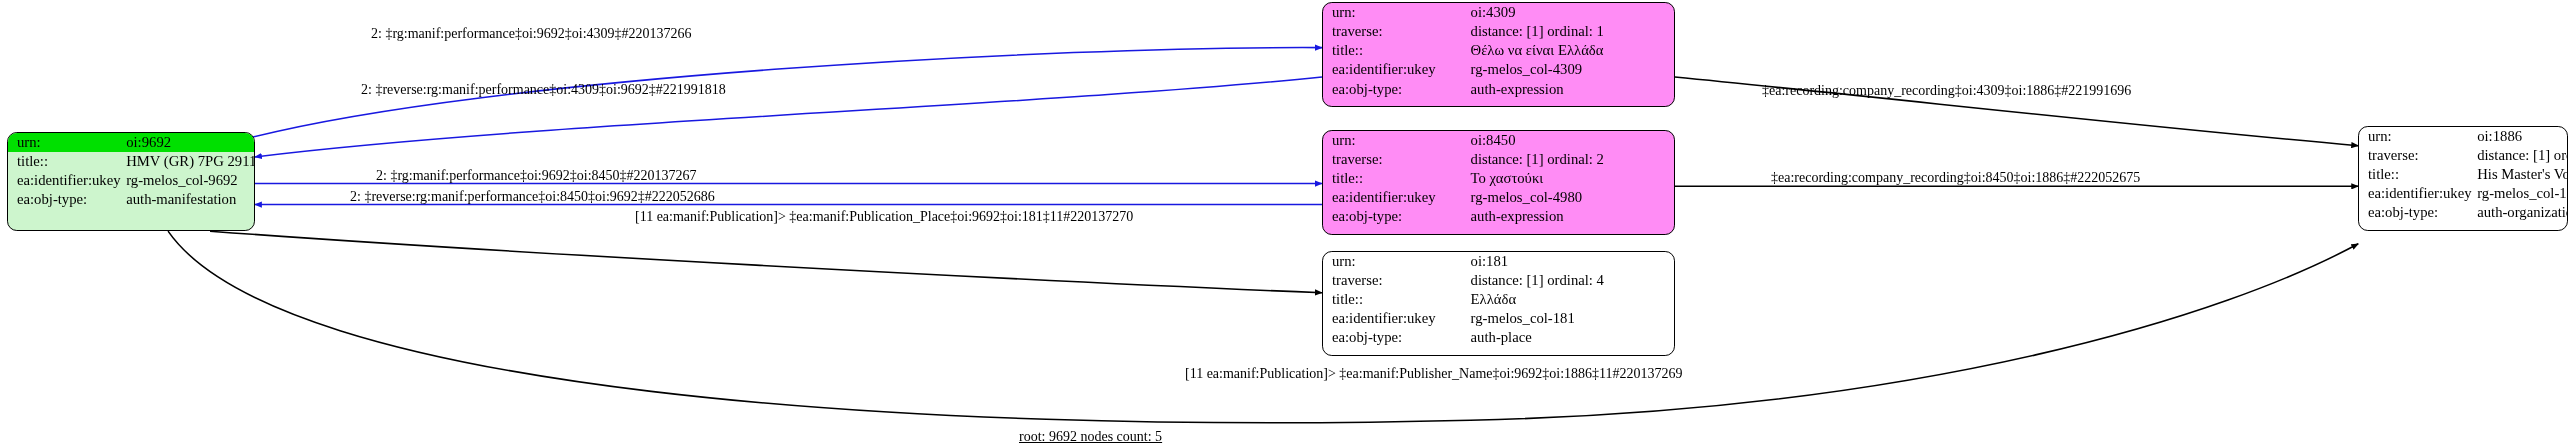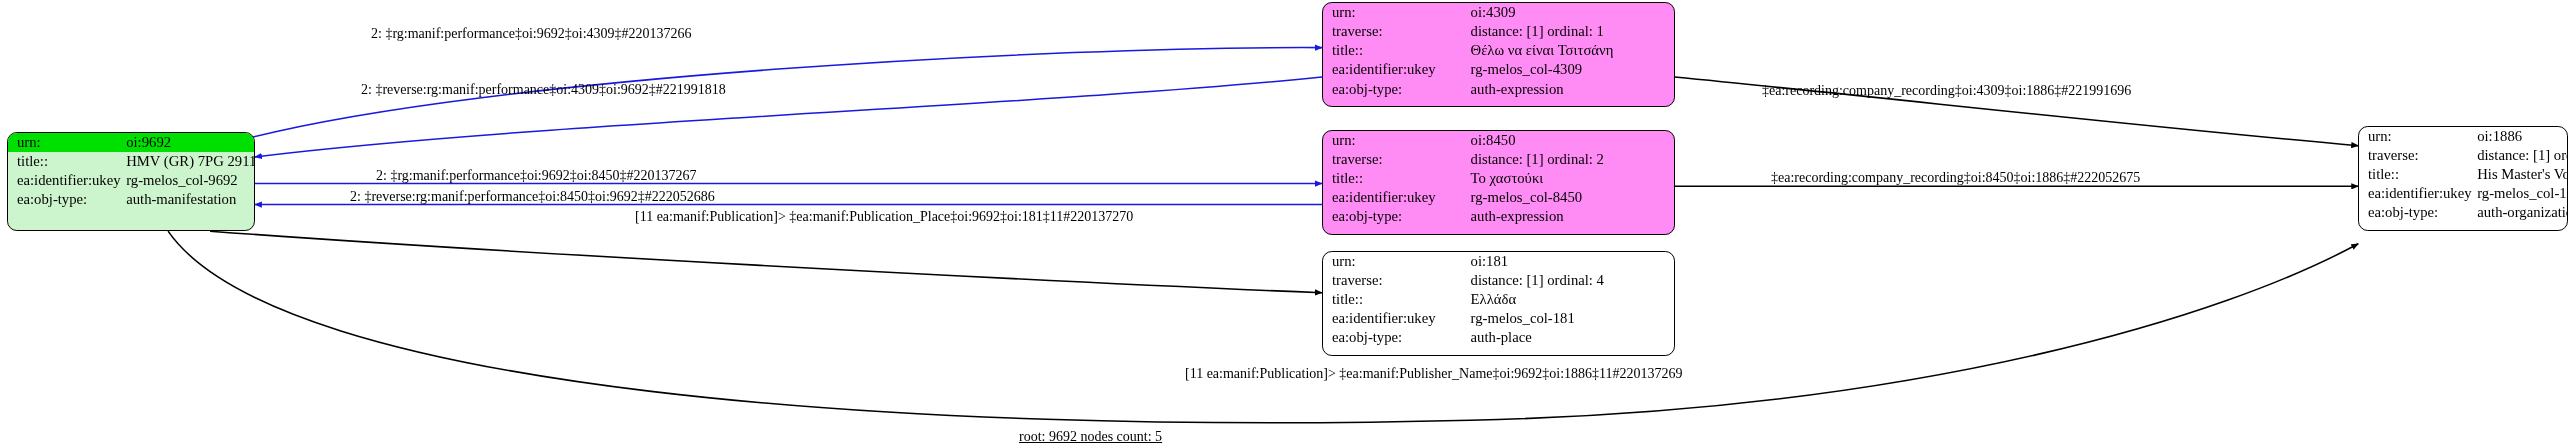--- a/index.html
+++ b/index.html
@@ -91,21 +91,21 @@
       <div class="row">
         <div class="cell-k wide-k">urn:</div>
         <div class="cell-v">oi:4309</div>
       </div>
       <div class="row">
         <div class="cell-k wide-k">traverse:</div>
         <div class="cell-v">distance: [1]     ordinal: 1</div>
       </div>
       <div class="row">
         <div class="cell-k wide-k">title::</div>
-        <div class="cell-v">Θέλω να είναι Τσιτσάνη</div>
+        <div class="cell-v">Θέλω να είναι Ελλάδα</div>
       </div>
       <div class="row">
         <div class="cell-k wide-k">ea:identifier:ukey</div>
         <div class="cell-v">rg-melos_col-4309</div>
       </div>
       <div class="row">
         <div class="cell-k wide-k">ea:obj-type:</div>
         <div class="cell-v">auth-expression</div>
       </div>
     </div>
@@ -120,21 +120,21 @@
       <div class="row">
         <div class="cell-k wide-k">traverse:</div>
         <div class="cell-v">distance: [1]     ordinal: 2</div>
       </div>
       <div class="row">
         <div class="cell-k wide-k">title::</div>
         <div class="cell-v">Το χαστούκι</div>
       </div>
       <div class="row">
         <div class="cell-k wide-k">ea:identifier:ukey</div>
-        <div class="cell-v">rg-melos_col-8450</div>
+        <div class="cell-v">rg-melos_col-4980</div>
       </div>
       <div class="row">
         <div class="cell-k wide-k">ea:obj-type:</div>
         <div class="cell-v">auth-expression</div>
       </div>
     </div>
   </div>
 
   <div class="node n-white" style="left:1322px;top:251px;width:353px;height:105px;">
     <div class="rows">

